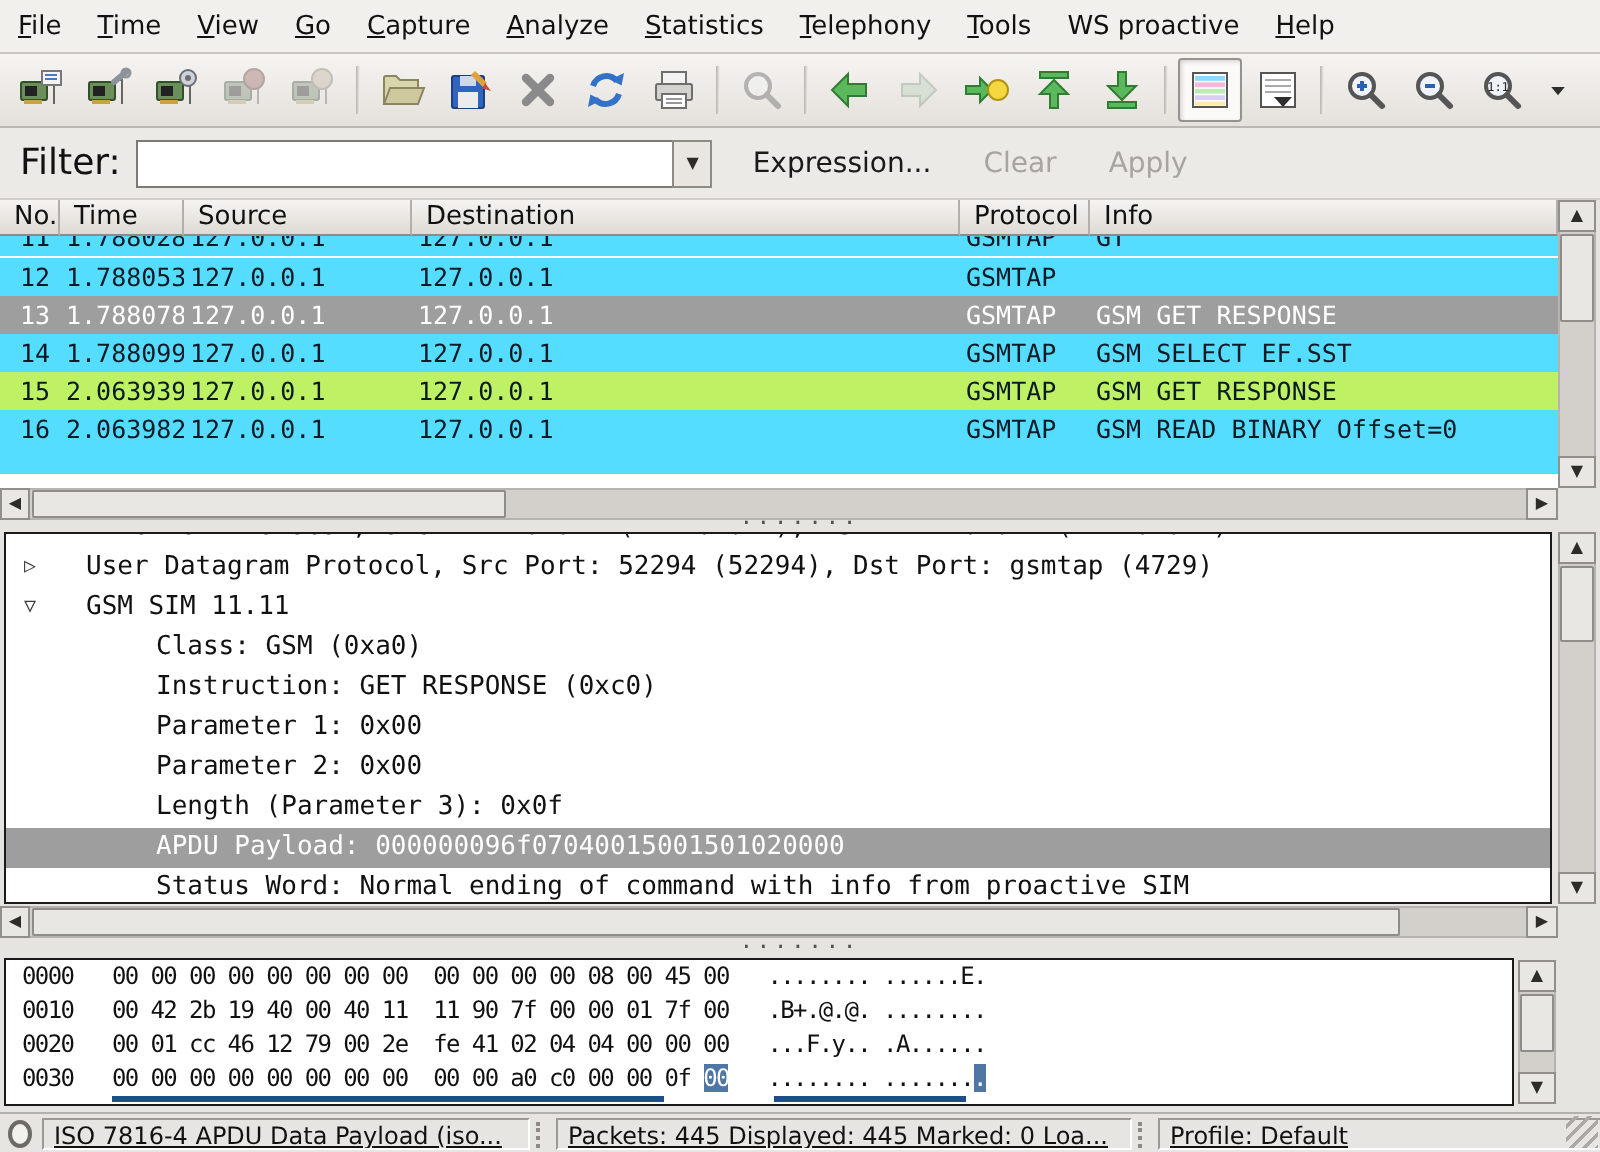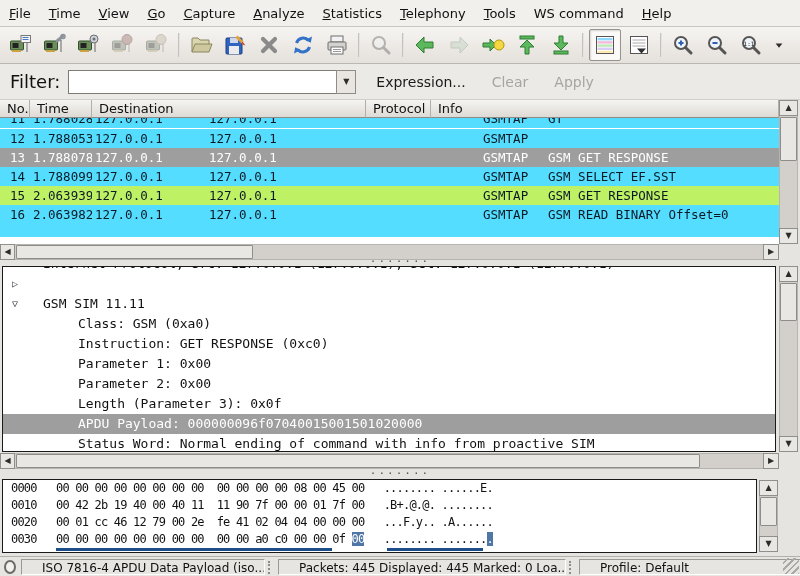--- a/index.html
+++ b/index.html
@@ -63,22 +63,22 @@
   #hex{position:absolute;left:2px;top:479px;width:755px;height:74px;background:#fff;
        border:1px solid #1a1a1a;box-sizing:border-box;overflow:hidden;
        font-family:"DejaVu Sans Mono","Liberation Mono",monospace;font-size:12px;
        letter-spacing:-0.8px;white-space:pre;}
   .hexrow{height:17px;line-height:17px;padding-left:8px;}
   .hexsel{background:#4f76a4;color:#fff;}
   .hexbar{position:absolute;height:3px;bottom:1px;background:#1d4e89;}
   
   #statusbar{position:absolute;left:0;top:556px;width:800px;height:20px;background:#e7e5e1;
              border-top:1px solid #b3b0ab;display:flex;align-items:center;font-size:12px;}
-  .sbox{height:16px;line-height:16px;box-sizing:border-box;padding:0 20px;white-space:nowrap;overflow:hidden;
-        border:1px solid;border-color:#9b9994 #ffffff #ffffff #9b9994;background:#e7e5e1;}
+  .sbox{height:16px;line-height:16px;box-sizing:border-box;padding:0 5px;white-space:nowrap;overflow:hidden;
+        border:1px solid;border-color:#9b9994 #ffffff #ffffff #9b9994;background:#e7e5e1;text-decoration:underline;}
   .shandle{width:5px;height:13px;border-left:2px dotted #8e8b86;margin:0 3px;}
   #expert-dot{width:12px;height:14px;border:2px solid #6e6b66;border-radius:50%;background:#f2f1ee;
               margin:0 5px 0 4px;flex:none;box-sizing:border-box;}
   #grip{position:absolute;right:1px;top:558px;width:16px;height:16px;
         background:repeating-linear-gradient(135deg,transparent 0 3px,#aca9a4 3px 4.6px);}
 </style>
 </head>
 <body>
 
 <div id="app">
@@ -86,21 +86,21 @@
   <div id="menubar">
       <span class="menu-item">File</span>
       <span class="menu-item">Time</span>
       <span class="menu-item">View</span>
       <span class="menu-item">Go</span>
       <span class="menu-item">Capture</span>
       <span class="menu-item">Analyze</span>
       <span class="menu-item">Statistics</span>
       <span class="menu-item">Telephony</span>
       <span class="menu-item">Tools</span>
-      <span class="menu-item no-mnemonic">WS command</span>
+      <span class="menu-item no-mnemonic">WS proactive</span>
       <span class="menu-item">Help</span>
     </div>
 
   <div id="toolbar">
       <div class="tbtn">
         <svg viewBox="0 0 24 24" width="24" height="24">
           <rect x="1.5" y="8" width="13" height="9" rx="1" fill="#6b8f5a" stroke="#33502a"></rect>
           <rect x="3.5" y="10" width="6" height="5" fill="#222"></rect>
           <rect x="3" y="17" width="9" height="2" fill="#caa23f"></rect>
           <path d="M16 7h2v12" fill="none" stroke="#666"></path>
@@ -276,20 +276,21 @@
     </span>
     <span class="fbtn">Expression...</span>
     <span class="fbtn disabled">Clear</span>
     <span class="fbtn disabled">Apply</span>
   </div>
 
   <div id="plist">
     <div id="plist-header">
         <div class="hcell" style="width: 30px;">No.</div>
         <div class="hcell" style="width: 62px;">Time</div>
+        <div class="hcell" style="width: 114px;">Source</div>
         <div class="hcell" style="width: 274px;">Destination</div>
         <div class="hcell" style="width: 65px;">Protocol</div>
         <div class="hcell" style="width: 233px; flex: 1 1 0%;">Info</div>
       </div>
     <div id="plist-rows">
         <div class="clip-row" style="height: 11px;">
           <div class="prow" style="color: rgb(12, 26, 38); background: rgb(85, 221, 255); transform: translateY(-9px);">
             <span class="pcell" style="width: 30px; text-align: right; padding-right: 5px; box-sizing: border-box;">11</span>
             <span class="pcell" style="width: 62px; padding-left: 3px; box-sizing: border-box;">1.788028</span>
             <span class="pcell" style="width: 114px; padding-left: 3px; box-sizing: border-box;">127.0.0.1</span>
@@ -356,21 +357,21 @@
   </div>
 
   <div class="splitter" style="top:258px;height:8px;">
     <span class="dots">·······</span>
   </div>
 
   <div id="details">
       <div class="clip-row" style="height: 7px;">
         <div class="drow" style="transform: translateY(-13px);"><span style="padding-left: 40px; display: inline-block;">Internet Protocol, Src: 127.0.0.1 (127.0.0.1), Dst: 127.0.0.1 (127.0.0.1)</span></div>
       </div>
-      <div class="drow"><span class="expander">▷</span></div>
+      <div class="drow"><span class="expander">▷</span><span style="padding-left: 40px; display: inline-block;">User Datagram Protocol, Src Port: 52294 (52294), Dst Port: gsmtap (4729)</span></div>
       <div class="drow"><span class="expander">▽</span><span style="padding-left: 40px; display: inline-block;">GSM SIM 11.11</span></div>
       <div class="drow"><span style="padding-left: 75px; display: inline-block;">Class: GSM (0xa0)</span></div>
       <div class="drow"><span style="padding-left: 75px; display: inline-block;">Instruction: GET RESPONSE (0xc0)</span></div>
       <div class="drow"><span style="padding-left: 75px; display: inline-block;">Parameter 1: 0x00</span></div>
       <div class="drow"><span style="padding-left: 75px; display: inline-block;">Parameter 2: 0x00</span></div>
       <div class="drow"><span style="padding-left: 75px; display: inline-block;">Length (Parameter 3): 0x0f</span></div>
       <div class="drow sel"><span style="padding-left: 75px; display: inline-block;">APDU Payload: 000000096f07040015001501020000</span></div>
       <div class="drow"><span style="padding-left: 75px; display: inline-block;">Status Word: Normal ending of command with info from proactive SIM</span></div>
     </div>
 

